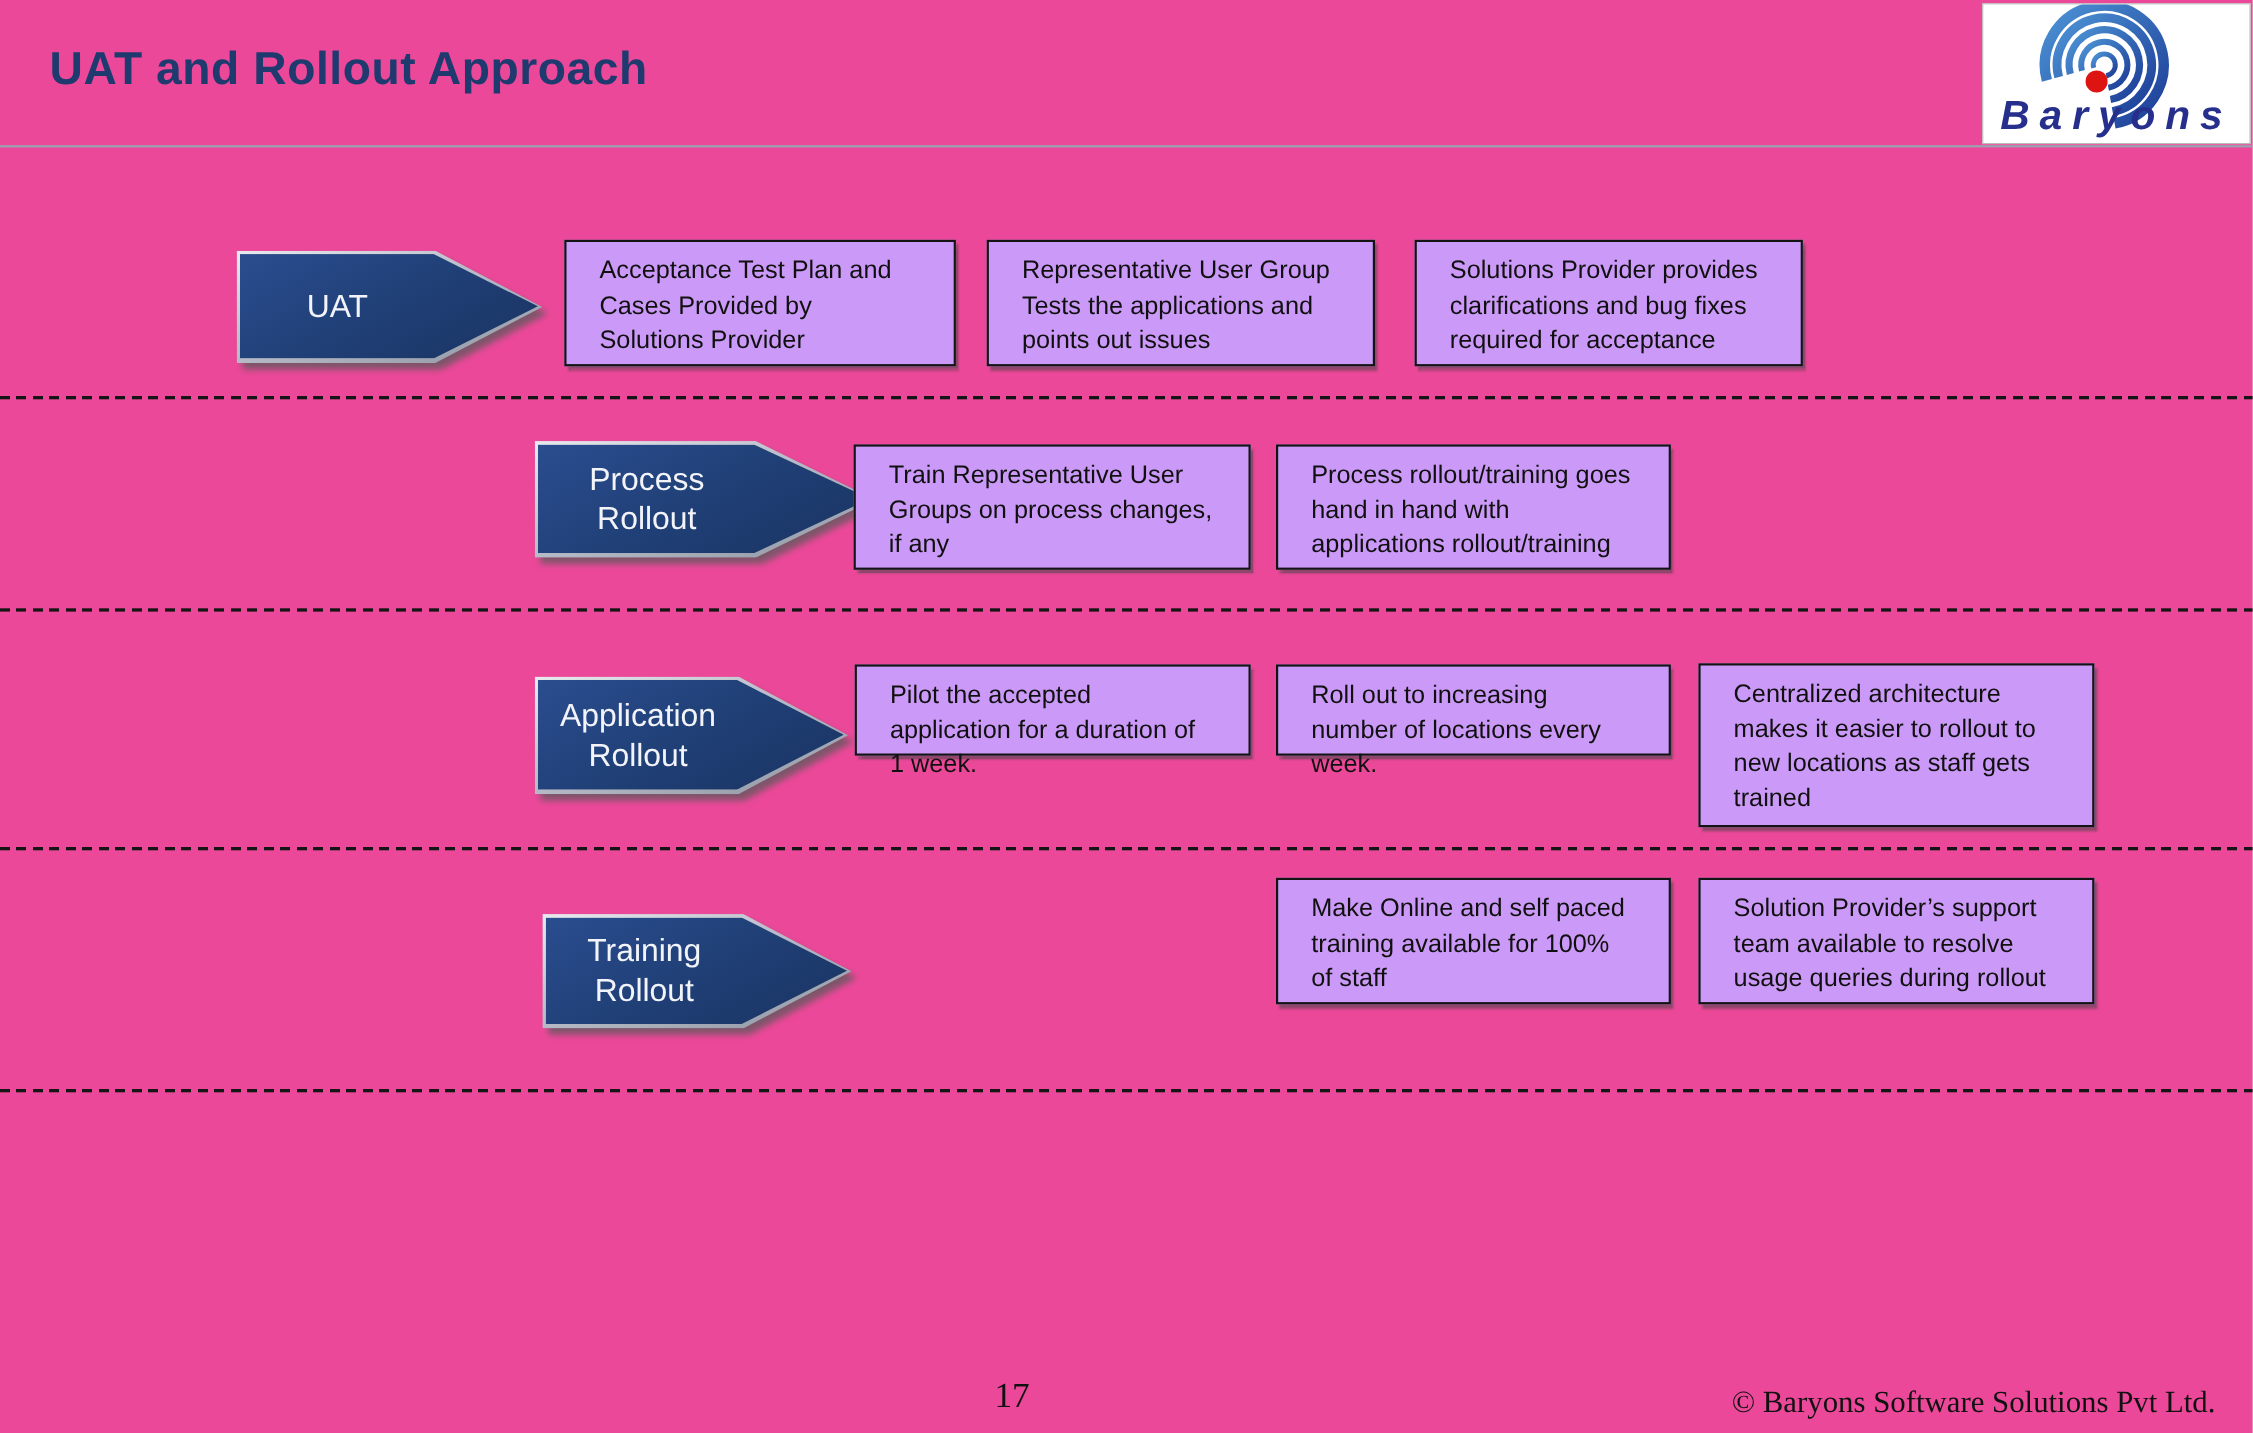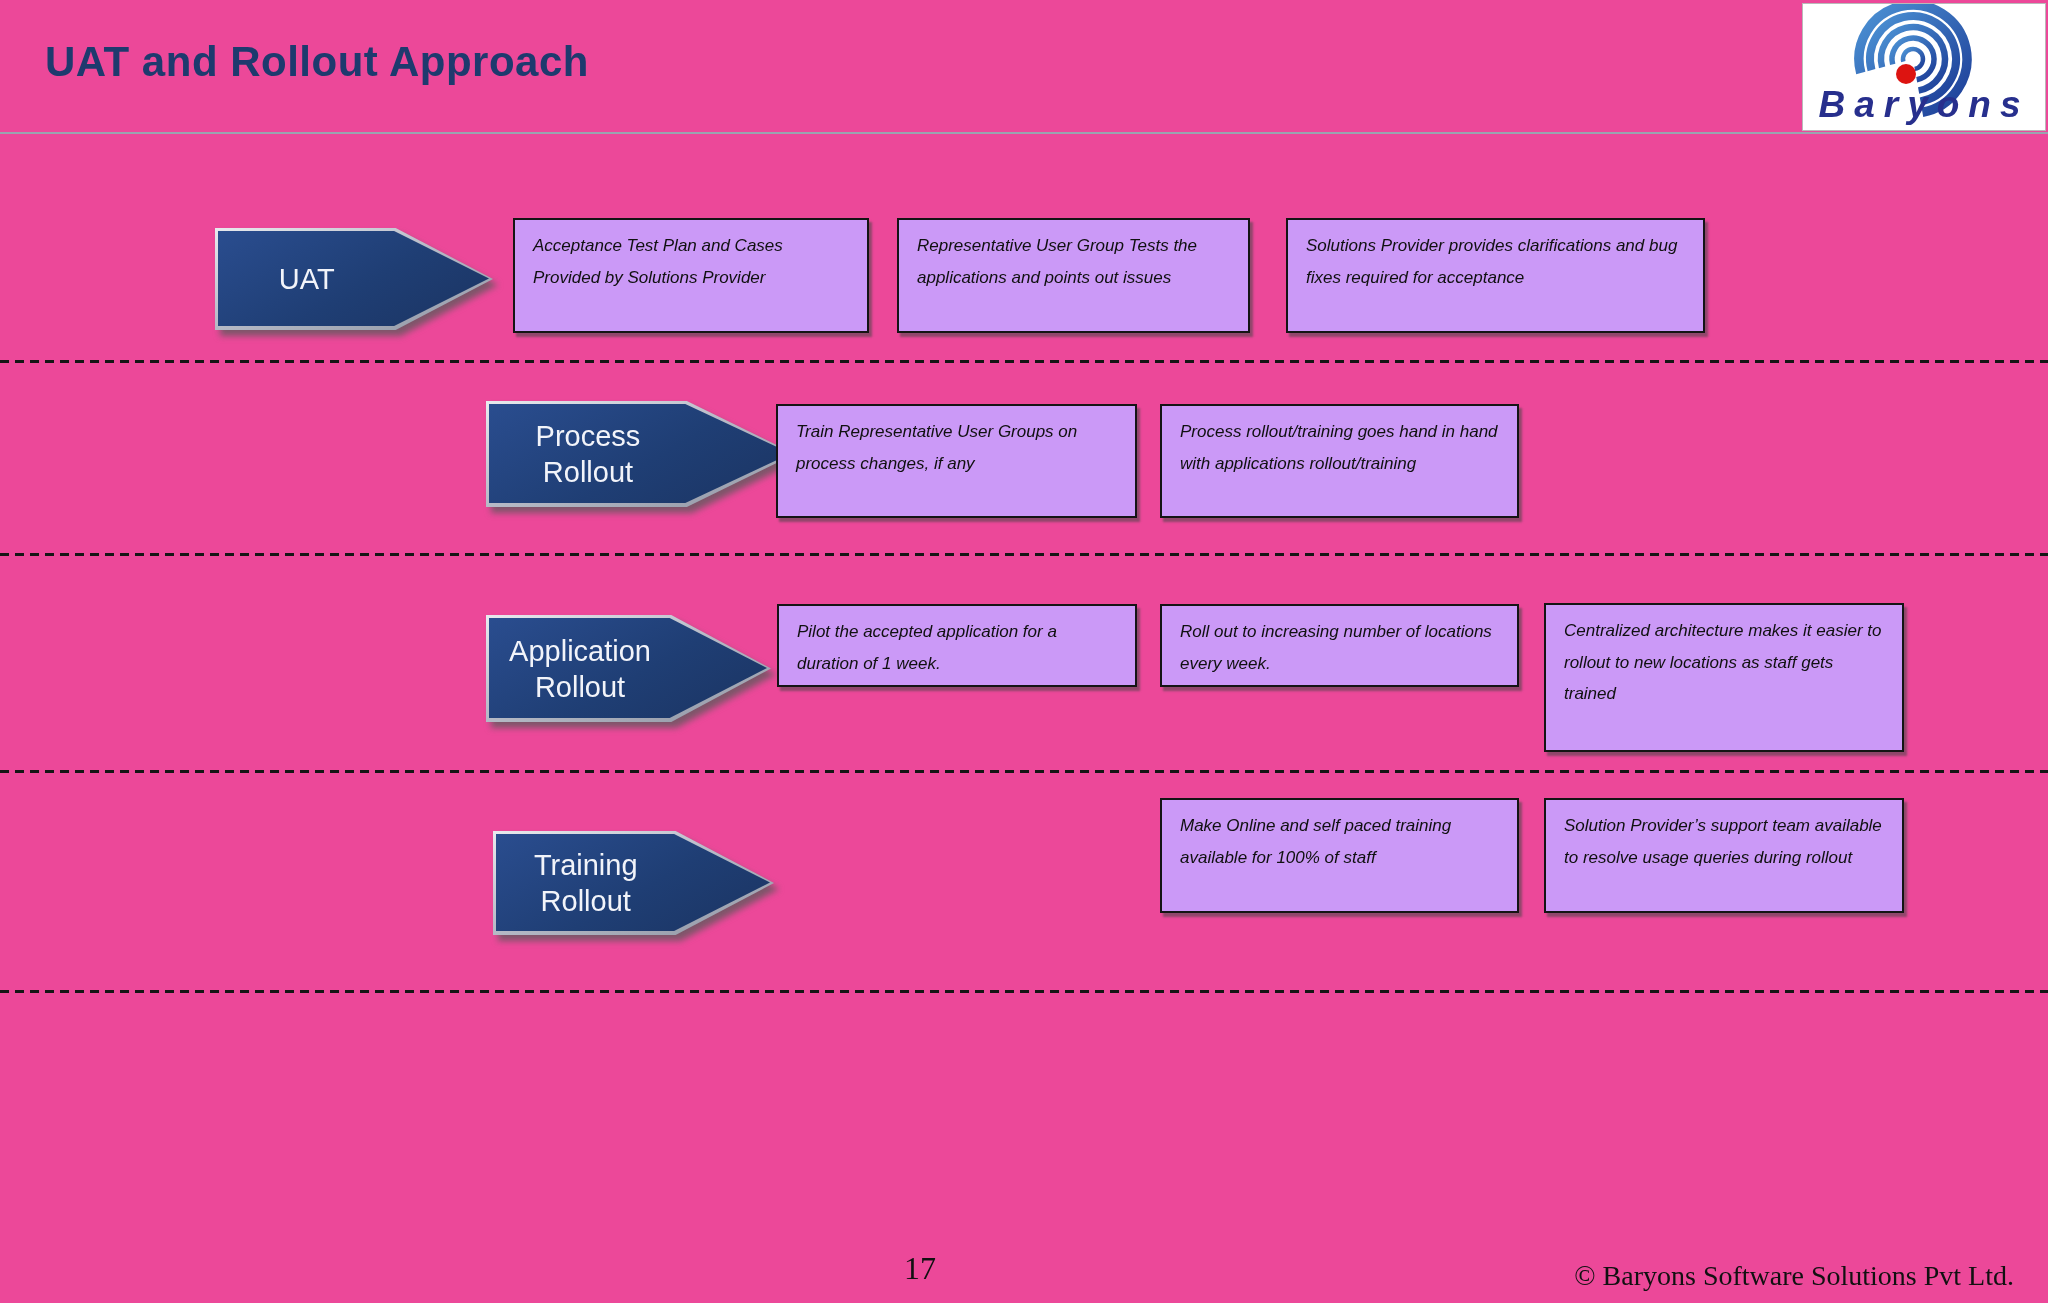--- a/index.html
+++ b/index.html
@@ -53,22 +53,22 @@
     display:flex;align-items:center;justify-content:center;text-align:center;
     color:#f2f4fa;font-size:29px;line-height:36px;font-weight:400;
     padding:0 8px;box-sizing:border-box;
   }
   
   .pbox{
     position:absolute;box-sizing:border-box;
     background:var(--box_purple,#cb99f7);
     border:2px solid #141414;
     box-shadow:3px 4px 2px rgba(70,70,70,0.55);
-    padding:10px 18px;
-    font-size:17px;line-height:31.5px;color:#101010;font-style:italic;
+    padding:10px 30px;
+    font-size:23px;line-height:31.5px;color:#101010;
   }
   
   .page-num{
     position:absolute;left:880px;top:1250px;width:80px;text-align:center;
     font-family:"Liberation Serif",serif;font-size:32px;color:#111;
   }
   .copyright{
     position:absolute;right:34px;top:1260px;text-align:left;
     font-family:"Liberation Serif",serif;font-size:28px;color:#111;
   }
@@ -99,21 +99,21 @@
     <div class="logo-word">Baryons</div>
   </div>
 
   <div class="arrow" style="left:199px;top:228px;width:278px;height:102px;">
     <div class="rim"></div>
     <div class="fill"></div>
     <div class="lbl">UAT</div>
   </div>
   <div class="pbox" style="left:513px;top:218px;width:356px;height:115px;"><span>Acceptance Test Plan and Cases Provided by Solutions Provider</span></div>
   <div class="pbox" style="left:897px;top:218px;width:353px;height:115px;"><span>Representative User Group Tests the applications and points out issues</span></div>
-  <div class="pbox" style="left:1286px;top:218px;width:419px;height:115px;"><span>Solutions Provider provides clarifications and bug fixes required for acceptance</span></div>
+  <div class="pbox" style="left:1286px;top:218px;width:353px;height:115px;"><span>Solutions Provider provides clarifications and bug fixes required for acceptance</span></div>
 
   <div class="dash" style="top:360px;"></div>
 
   <div class="arrow" style="left:470px;top:401px;width:285px;height:106px;padding-left:24px;">
     <div class="rim"></div>
     <div class="fill"></div>
     <div class="lbl">Process Rollout</div>
   </div>
   <div class="pbox" style="left:776px;top:404px;width:361px;height:114px;"><span>Train Representative User Groups on process changes, if any</span></div>
   <div class="pbox" style="left:1160px;top:404px;width:359px;height:114px;"><span>Process rollout/training goes hand in hand with applications rollout/training</span></div>

